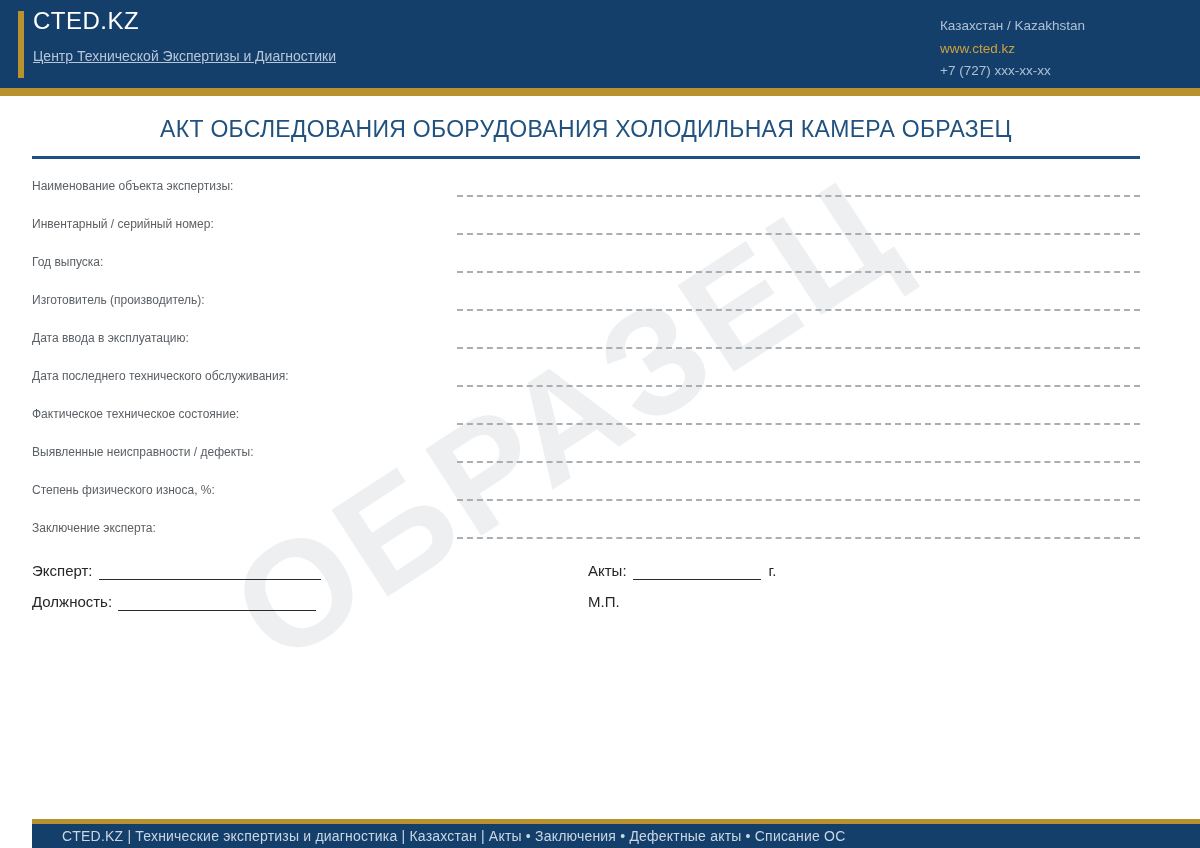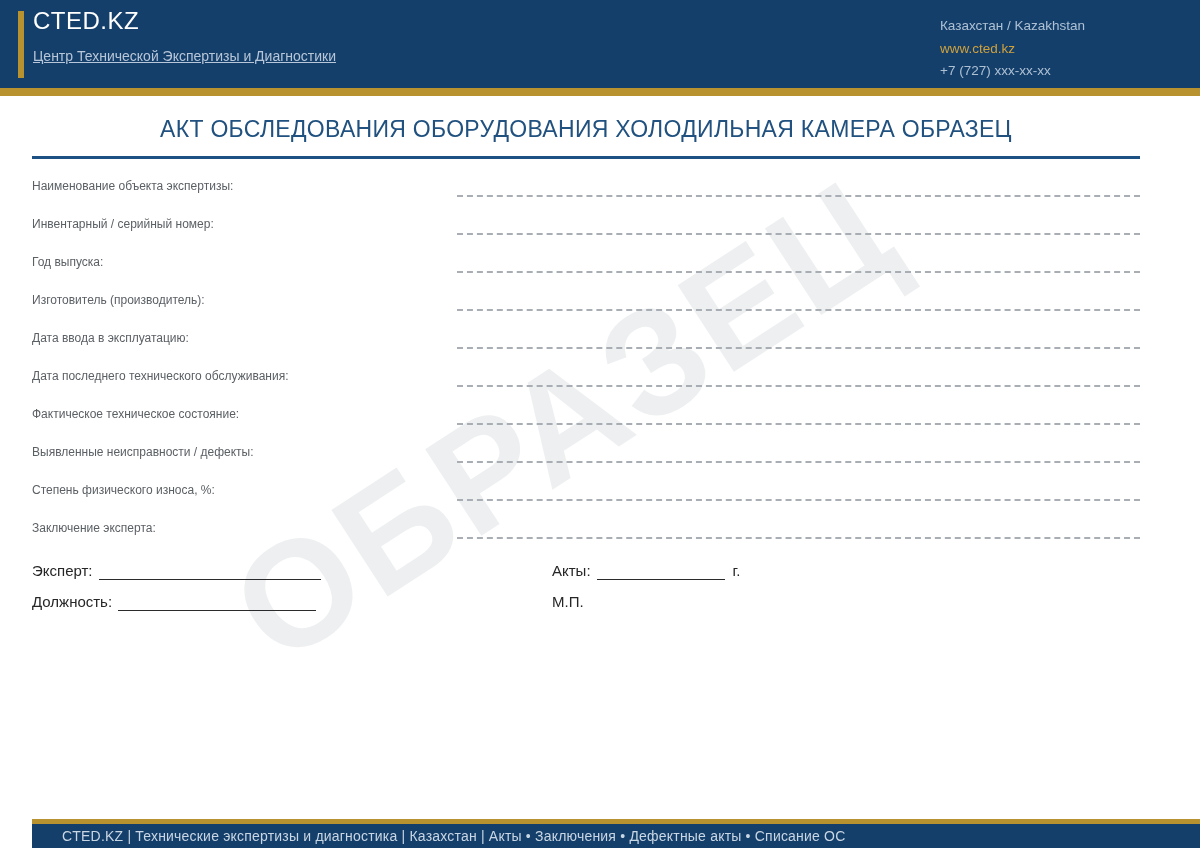--- a/index.html
+++ b/index.html
@@ -93,21 +93,21 @@
     letter-spacing:4px;
     color:rgba(130,140,150,0.14);
     white-space:nowrap;
     pointer-events:none;
     z-index:0;
   }
   .doc, .footer { position:relative; z-index:1;padding-left:32px; }
 
   
   .sig { margin-top:16px; font-size:15px; color:#262626; }
-  .sig-row { display:flex; height:31px; align-items:center; }
+  .sig-row { display:flex; height:31px; align-items:center;gap:36px; }
   .sig-left { width:520px; flex:none; white-space:nowrap; }
   .sig-right { white-space:nowrap; }
   .uline {
     display:inline-block;
     border-bottom:1.5px solid #2b2b2b;
     transform:translateY(4px);
     margin-left:6px;
   }
   .uline.expert { width:222px; }
   .uline.position { width:198px; }

